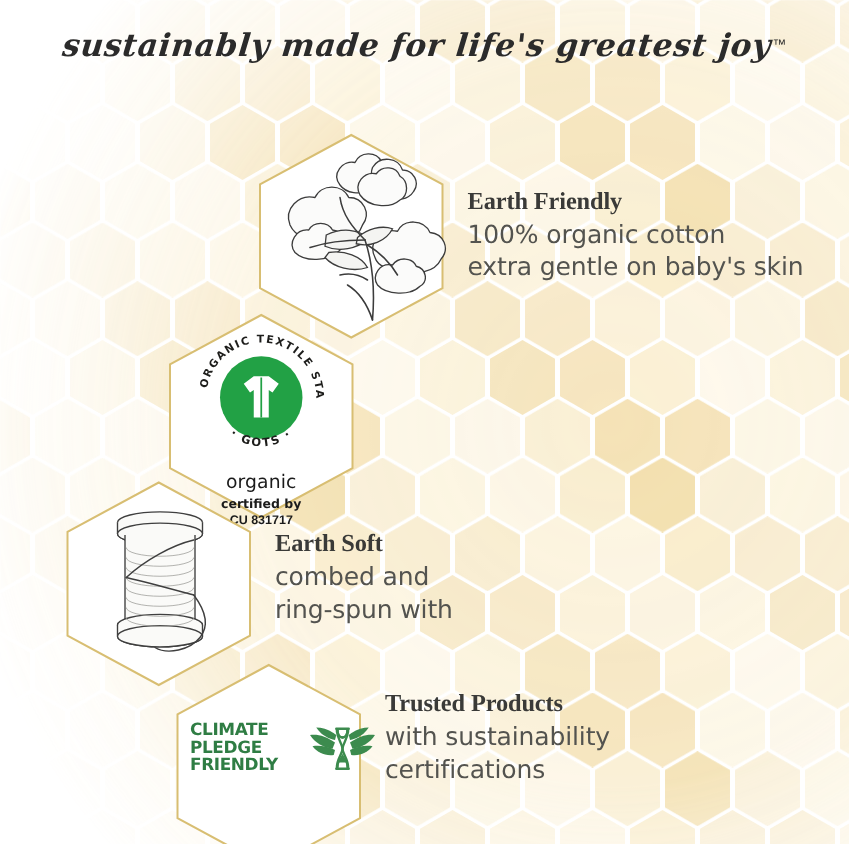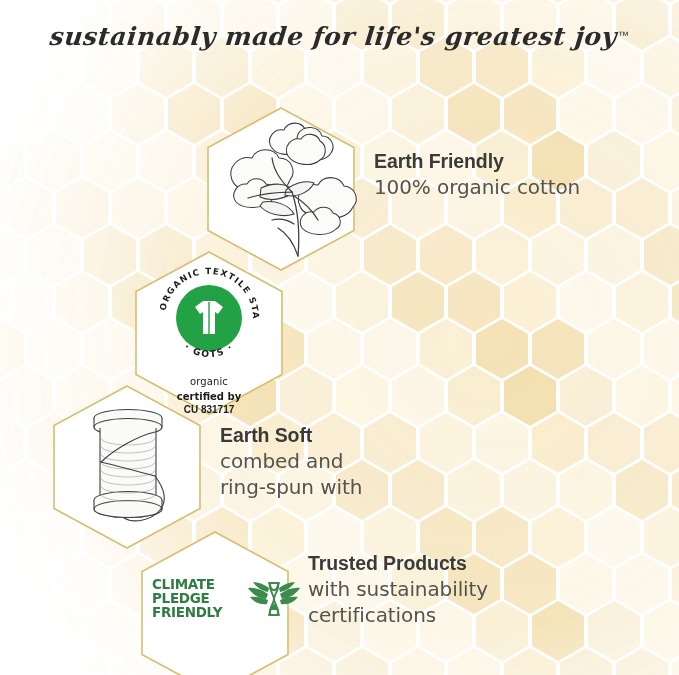--- a/index.html
+++ b/index.html
@@ -76,21 +76,21 @@
   }
   .hexwrap svg {
     display: block;
     overflow: visible;
   }
   .ftext {
     position: absolute;
     z-index: 6;
   }
   .ftitle {
-    font-family: Liberation Sans, sans-serif;
+    font-family: Liberation Serif, serif;
     font-weight: 700;
     font-size: 19.5px;
     color: #3a3a38;
     letter-spacing: -0.1px;
     line-height: 1.22;
     white-space: nowrap;
   }
   .fline {
     font-family: "DejaVu Sans", sans-serif;
     font-weight: 400;
@@ -112,21 +112,21 @@
   #feature-trusted .ftext { left: 178px; top: 24px; }
 
   
   .gots-caption {
     position: absolute;
     text-align: center;
     width: 120px;
   }
   .gots-organic {
     font-family: "DejaVu Sans", sans-serif;
-    font-size: 10px;
+    font-size: 15px;
     color: #1b1b1b;
     letter-spacing: 0.1px;
   }
   .gots-certby {
     font-family: "DejaVu Sans", sans-serif;
     font-size: 10px;
     font-weight: 700;
     color: #1b1b1b;
     line-height: 1.25;
     margin-top: 4px;
@@ -492,20 +492,21 @@
         <path d="M78 78 C64 78 46 80 34 84"></path>
         <path d="M80 82 C90 88 98 96 104 106"></path>
         <path d="M84 142 C80 130 74 120 64 114"></path>
         <path d="M80 110 C74 106 66 104 58 106"></path>
       </g>
     </svg>
 
     <div class="ftext">
       <div class="ftitle">Earth Friendly</div>
       <div class="fline">100% organic cotton</div>
+      <div class="fline">extra gentle on baby's skin</div>
     </div>
   </div>
 
   <div class="feature" id="feature-responsible">
     <div class="hexwrap">
       <svg width="170" height="170" viewBox="0 0 170 170">
         <polygon points="85,4 158,43.5 158,126.5 85,166 12,126.5 12,43.5" fill="#ffffff" stroke="#d8be72" stroke-width="1.6"></polygon>
       </svg>
     </div>
 

